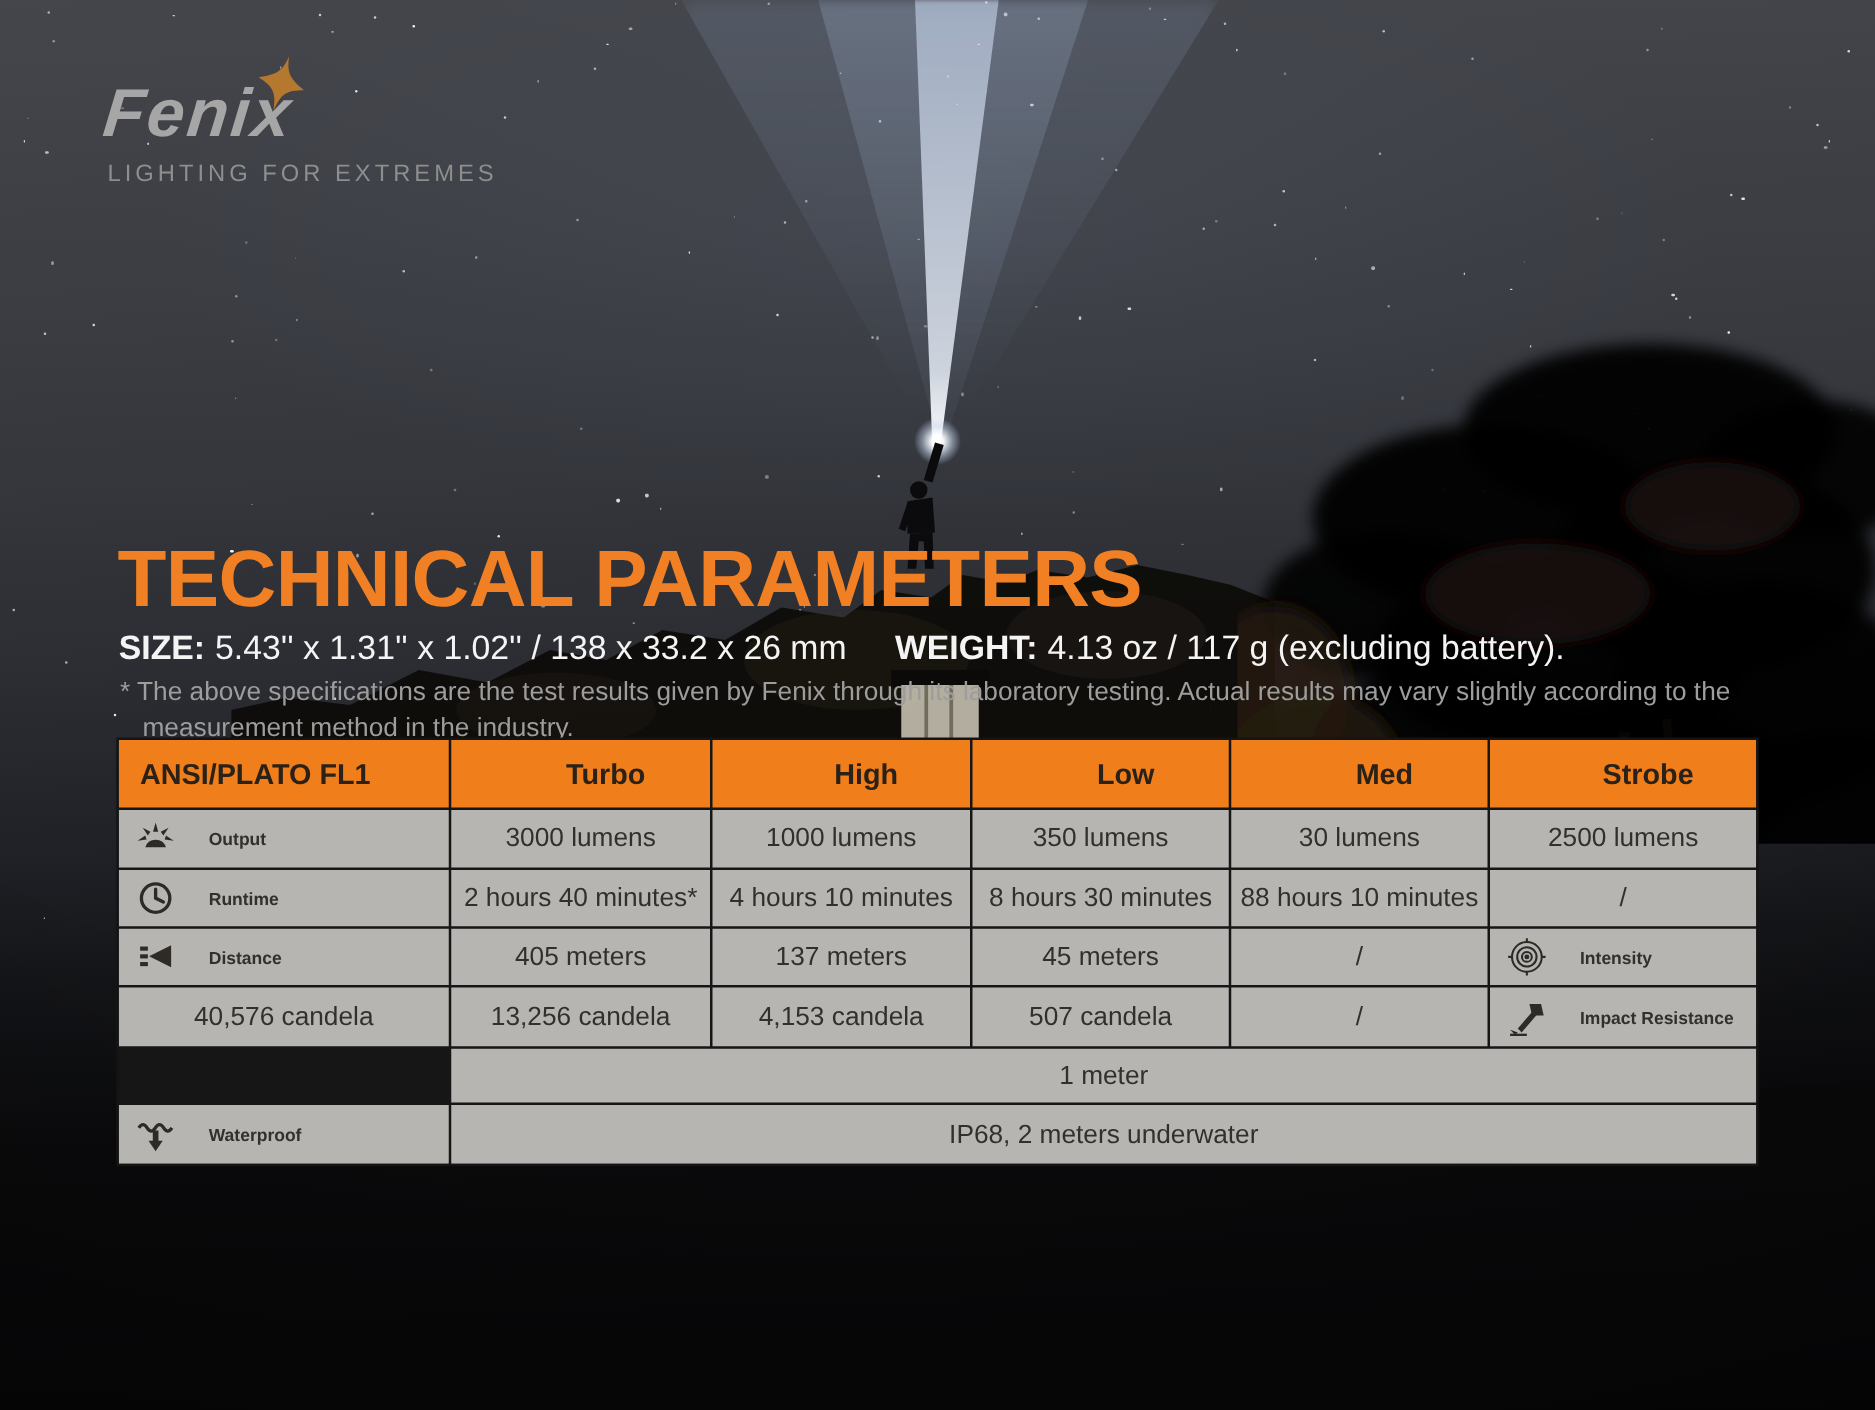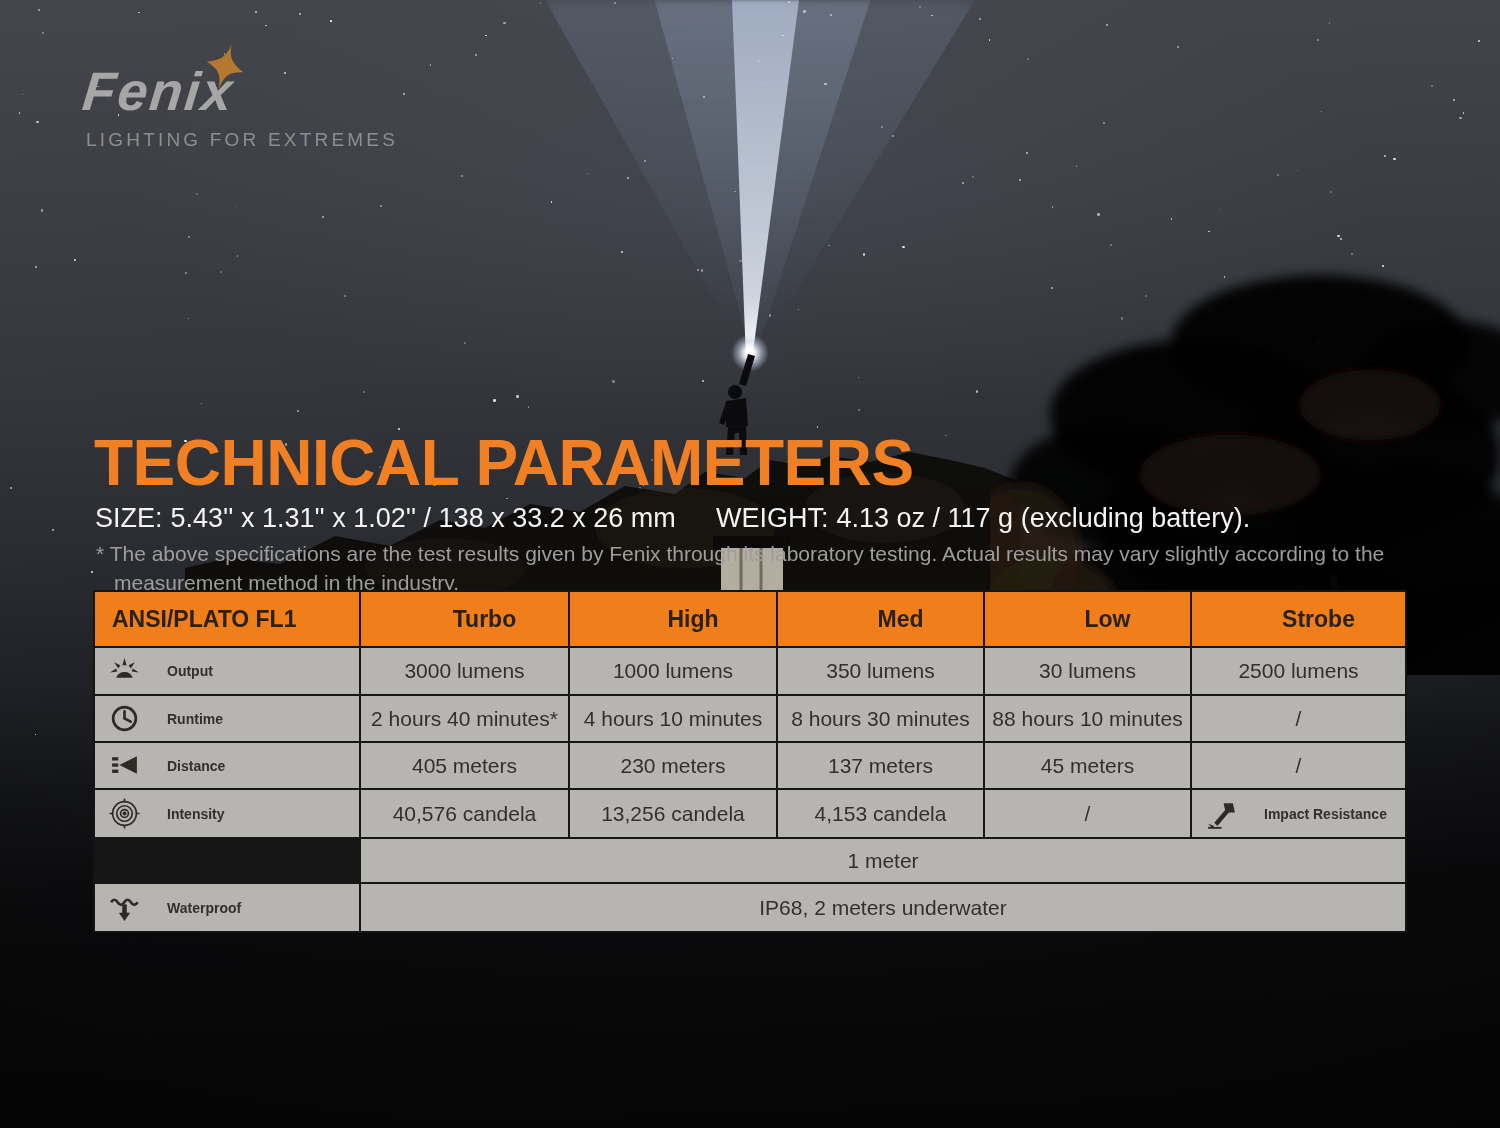--- a/index.html
+++ b/index.html
@@ -40,21 +40,21 @@
   .brand-name{position:absolute;left:83px;top:64px;font-size:54px;font-weight:bold;font-style:italic;
     color:#a6a6a6;letter-spacing:2px;transform:skewX(-6deg);line-height:1;}
   .brand-star{position:absolute;left:206px;top:42px;width:38px;height:50px;transform:rotate(16deg);}
   .brand-tagline{position:absolute;left:86px;top:129px;font-size:19px;letter-spacing:3.2px;color:#8e8e8e;}
 
   
   .page-title{position:absolute;left:94px;top:431px;font-size:64px;font-weight:bold;color:#f08023;
     letter-spacing:-0.5px;line-height:1;white-space:nowrap;}
   .spec-size{position:absolute;left:95px;top:503px;font-size:27px;color:#f4f4f4;white-space:nowrap;}
   .spec-weight{position:absolute;left:716px;top:503px;font-size:27px;color:#f4f4f4;white-space:nowrap;}
-  .spec-label{font-weight:normal;margin-right:8px;}
+  .spec-label{font-weight:bold;margin-right:8px;}
   .disclaimer{position:absolute;left:96px;top:540px;width:1300px;font-size:21px;line-height:28.5px;
     color:#9d9d9d;padding-left:18px;text-indent:-18px;}
 
   
   .spec-table{position:absolute;left:95px;top:592px;width:1310px;
     display:grid;gap:2px;background:#161616;outline:2px solid #141414;
     grid-template-columns:264px 207px 206px 205px 205px 213px;
     grid-template-rows:54px 46px 45px 45px 47px 43px 47px;}
   .th{background:#f07e1a;color:#2a2118;font-weight:bold;font-size:23px;
     display:flex;align-items:center;justify-content:center;padding-left:40px;}
@@ -316,22 +316,22 @@
   </div>
   <div class="spec-weight">
     <span class="spec-label">WEIGHT:</span><span>4.13 oz / 117 g (excluding battery).</span>
   </div>
   <div class="disclaimer">* The above specifications are the test results given by Fenix through its laboratory testing. Actual results may vary slightly according to the measurement method in the industry.</div>
 
   <div class="spec-table">
     <div class="th corner">ANSI/PLATO FL1</div>
     <div class="th">Turbo</div>
     <div class="th">High</div>
+    <div class="th">Low</div>
     <div class="th">Med</div>
-    <div class="th">Low</div>
     <div class="th">Strobe</div>
 
     <div class="cell label-cell">
       <span class="icon">
         <svg viewBox="0 0 30 30">
             <g stroke-width="0">
           <path d="M7 21 A8.5 8.5 0 0 1 23 21 Z"></path>
           <polygon points="15,2 13,9 17,9"></polygon>
           <polygon points="5,6 9,12 11,9"></polygon>
           <polygon points="25,6 21,12 19,9"></polygon>
@@ -370,40 +370,40 @@
           <rect x="3" y="7" width="6" height="3.2"></rect>
           <rect x="3" y="13" width="6" height="3.2"></rect>
           <rect x="3" y="19" width="6" height="3.2"></rect>
           <polygon points="10,14.5 27,6 27,23"></polygon>
         </g>
           </svg>
       </span>
       <span>Distance</span>
     </div>
     <div class="cell">405 meters</div>
-    <div class="cell">230 meters</div>
     <div class="cell">137 meters</div>
     <div class="cell">45 meters</div>
     <div class="cell">/</div>
 
     <div class="cell label-cell">
       <span class="icon">
         <svg viewBox="0 0 30 30">
           <circle cx="15" cy="15" r="11.5" fill="none" stroke-width="1.6"></circle>
           <circle cx="15" cy="15" r="7.5" fill="none" stroke-width="1.6"></circle>
           <circle cx="15" cy="15" r="3.8" fill="none" stroke-width="1.6"></circle>
           <circle cx="15" cy="15" r="1.9" stroke-width="0"></circle>
           <path d="M15 0.5 V4 M15 26 V29.5 M0.5 15 H4 M26 15 H29.5" stroke-width="1.6"></path>
         </svg>
       </span>
       <span>Intensity</span>
     </div>
     <div class="cell">40,576 candela</div>
     <div class="cell">13,256 candela</div>
     <div class="cell">4,153 candela</div>
+    <div class="cell">507 candela</div>
     <div class="cell">/</div>
 
     <div class="cell label-cell">
       <span class="icon">
         <svg viewBox="0 0 30 30">
             <g stroke-width="0">
           <polygon points="8,24 20,10 23,13 11,27"></polygon>
           <polygon points="17,5 26,5 28,14 19,14"></polygon>
           <polygon points="2,25 8,27 6,29"></polygon>
           <rect x="2" y="28" width="13" height="1.8"></rect>

